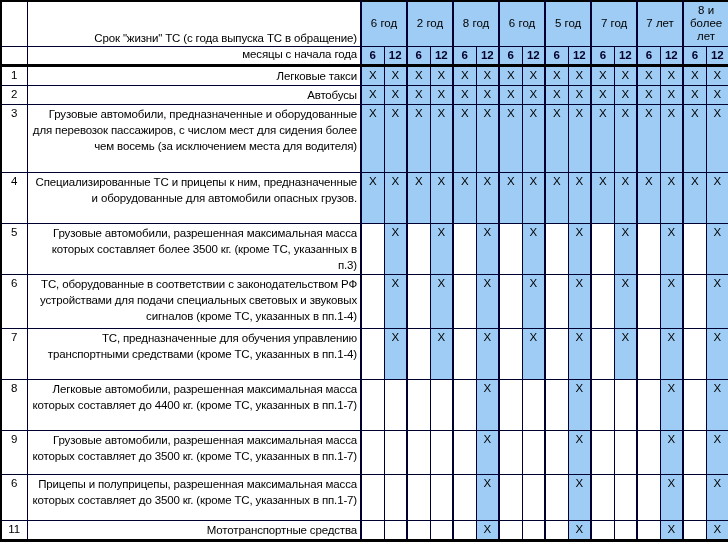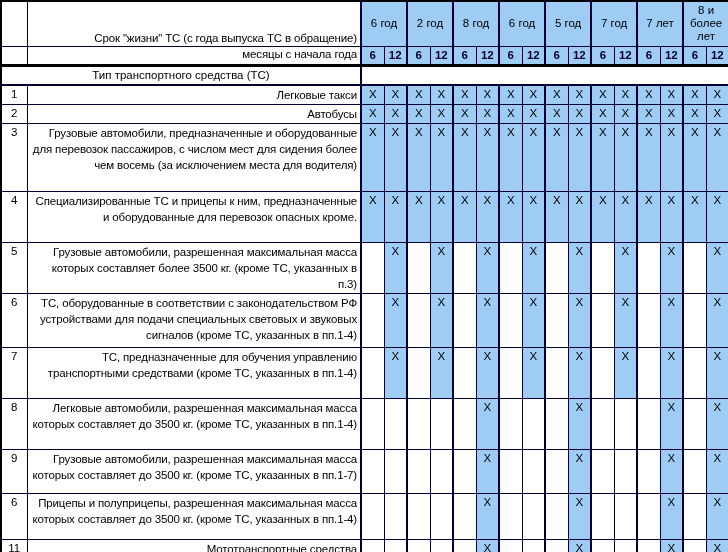--- a/index.html
+++ b/index.html
@@ -129,24 +129,20 @@
         <td class="month-col">12</td>
         <td class="month-col gs">6</td>
         <td class="month-col">12</td>
         <td class="month-col gs">6</td>
         <td class="month-col">12</td>
         <td class="month-col gs">6</td>
         <td class="month-col">12</td>
         <td class="month-col gs">6</td>
         <td class="month-col">12</td>
       </tr>
-    <tr class="typerow">
-      <td class="type-label" colspan="2">Тип транспортного средства (ТС)</td>
-      <td class="type-spacer gs" colspan="16"></td>
-    </tr>
   </thead>
   <tbody id="schedule-body">
 
   <tr>
         <td class="num-cell">1</td>
         <td class="desc-cell">Легковые такси</td>
         <td class="data-cell on gs">X</td>
         <td class="data-cell on">X</td>
         <td class="data-cell on gs">X</td>
         <td class="data-cell on">X</td>
@@ -198,21 +194,21 @@
         <td class="data-cell on">X</td>
         <td class="data-cell on gs">X</td>
         <td class="data-cell on">X</td>
         <td class="data-cell on gs">X</td>
         <td class="data-cell on">X</td>
         <td class="data-cell on gs">X</td>
         <td class="data-cell on">X</td>
       </tr>
       <tr>
         <td class="num-cell">4</td>
-        <td class="desc-cell">Специализированные ТС и прицепы к ним, предназначенные и оборудованные для перевозок опасных кроме.</td>
+        <td class="desc-cell">Специализированные ТС и прицепы к ним, предназначенные и оборудованные для автомобили опасных грузов.</td>
         <td class="data-cell on gs">X</td>
         <td class="data-cell on">X</td>
         <td class="data-cell on gs">X</td>
         <td class="data-cell on">X</td>
         <td class="data-cell on gs">X</td>
         <td class="data-cell on">X</td>
         <td class="data-cell on gs">X</td>
         <td class="data-cell on">X</td>
         <td class="data-cell on gs">X</td>
         <td class="data-cell on">X</td>
@@ -278,21 +274,21 @@
         <td class="data-cell on">X</td>
         <td class="data-cell gs"></td>
         <td class="data-cell on">X</td>
         <td class="data-cell gs"></td>
         <td class="data-cell on">X</td>
         <td class="data-cell gs"></td>
         <td class="data-cell on">X</td>
       </tr>
       <tr>
         <td class="num-cell">8</td>
-        <td class="desc-cell">Легковые автомобили, разрешенная максимальная масса которых составляет до 3500 кг. (кроме ТС, указанных в пп.1-4)</td>
+        <td class="desc-cell">Легковые автомобили, разрешенная максимальная масса которых составляет до 4400 кг. (кроме ТС, указанных в пп.1-7)</td>
         <td class="data-cell gs"></td>
         <td class="data-cell"></td>
         <td class="data-cell gs"></td>
         <td class="data-cell"></td>
         <td class="data-cell gs"></td>
         <td class="data-cell on">X</td>
         <td class="data-cell gs"></td>
         <td class="data-cell"></td>
         <td class="data-cell gs"></td>
         <td class="data-cell on">X</td>
@@ -318,21 +314,21 @@
         <td class="data-cell on">X</td>
         <td class="data-cell gs"></td>
         <td class="data-cell"></td>
         <td class="data-cell gs"></td>
         <td class="data-cell on">X</td>
         <td class="data-cell gs"></td>
         <td class="data-cell on">X</td>
       </tr>
       <tr>
         <td class="num-cell">6</td>
-        <td class="desc-cell">Прицепы и полуприцепы, разрешенная максимальная масса которых составляет до 3500 кг. (кроме ТС, указанных в пп.1-4)</td>
+        <td class="desc-cell">Прицепы и полуприцепы, разрешенная максимальная масса которых составляет до 3500 кг. (кроме ТС, указанных в пп.1-7)</td>
         <td class="data-cell gs"></td>
         <td class="data-cell"></td>
         <td class="data-cell gs"></td>
         <td class="data-cell"></td>
         <td class="data-cell gs"></td>
         <td class="data-cell on">X</td>
         <td class="data-cell gs"></td>
         <td class="data-cell"></td>
         <td class="data-cell gs"></td>
         <td class="data-cell on">X</td>

